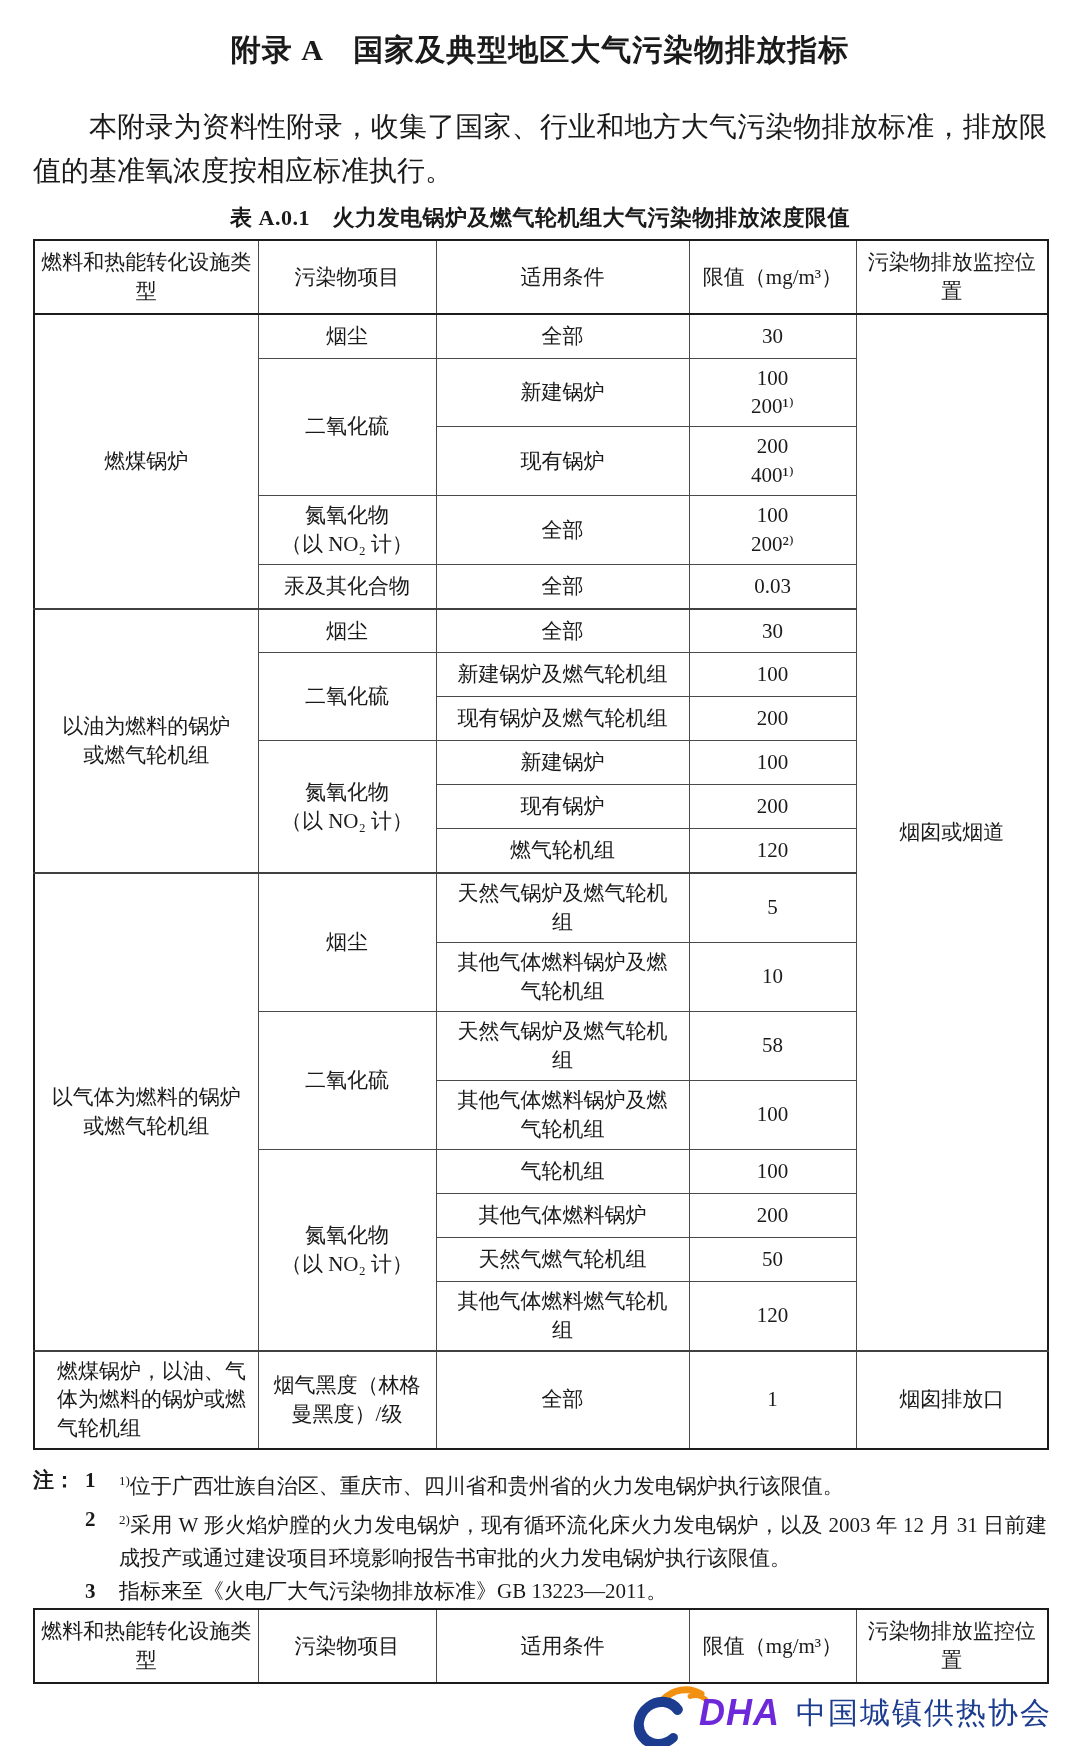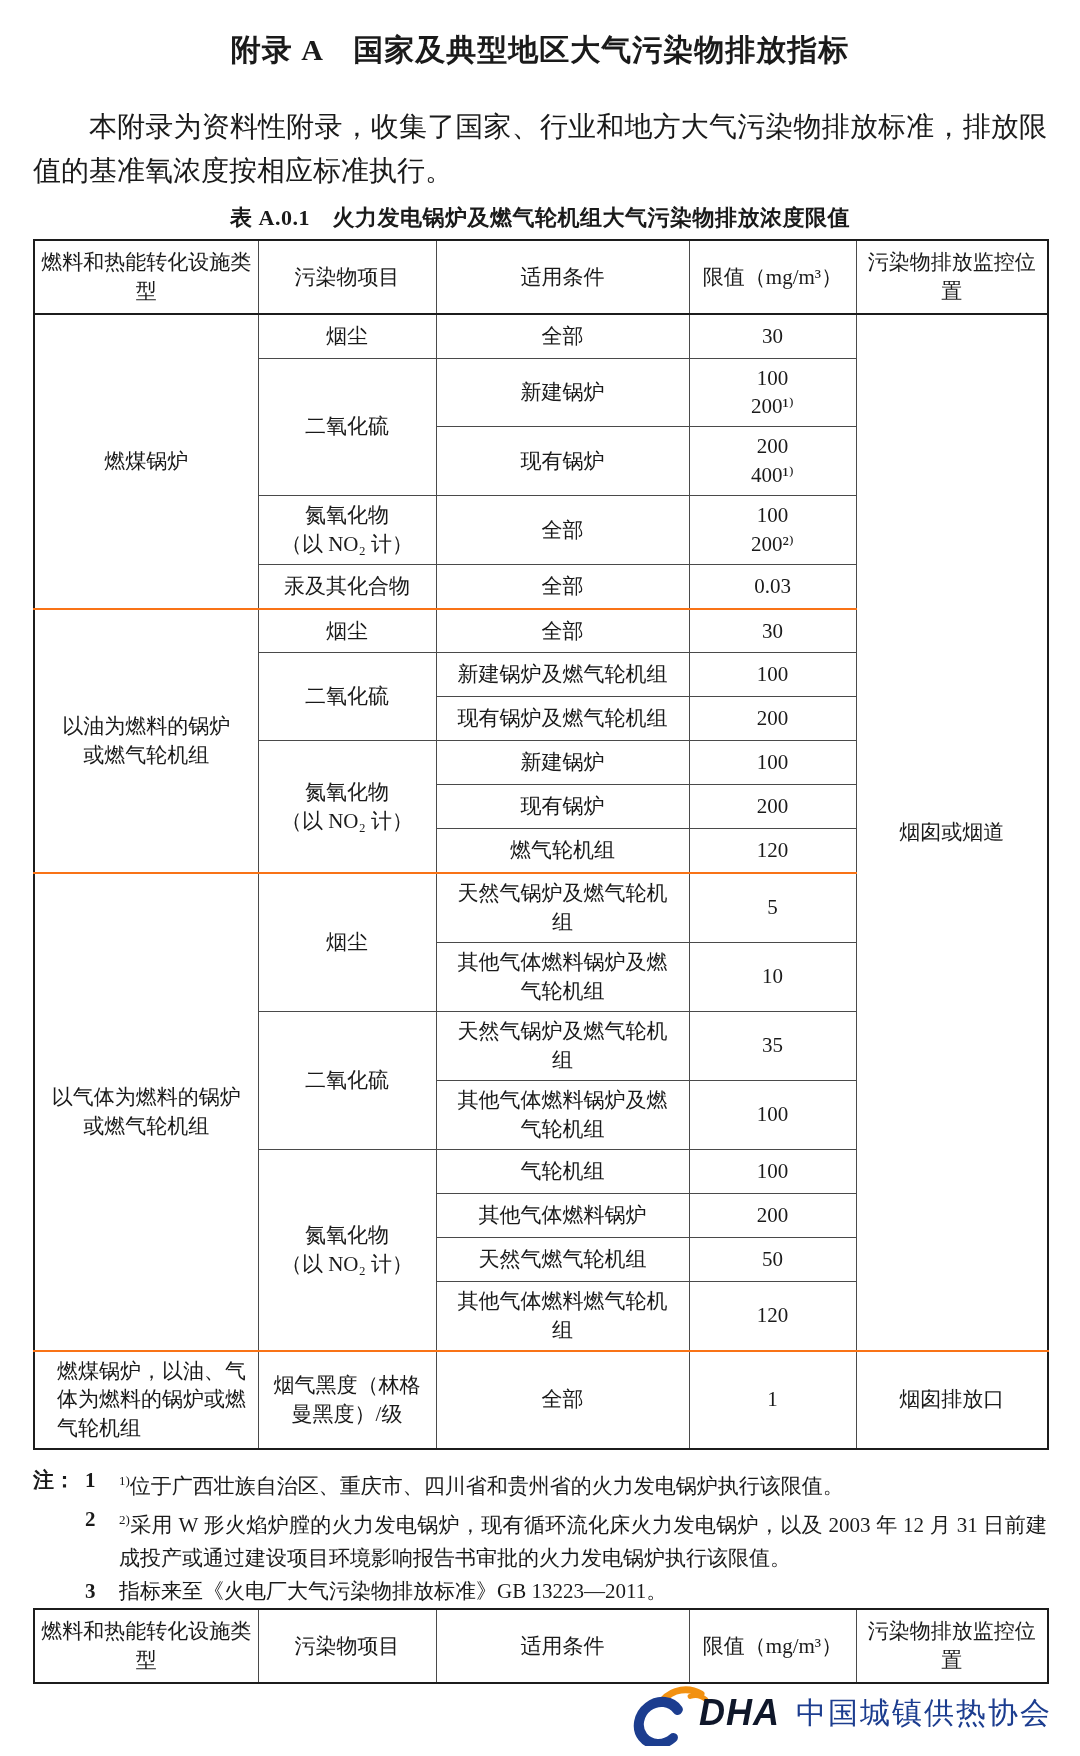--- a/index.html
+++ b/index.html
@@ -41,21 +41,21 @@
     border:1px solid #4a4a4a;
     padding:5px 6px;
     text-align:center;
     vertical-align:middle;
     font-weight:normal;
     line-height:1.38;
     height:44px;
     box-sizing:border-box;
   }
   thead th{border-bottom:2px solid #1c1c1c;height:74px;}
-  tr.group-start td{border-top:2px solid #f97316;}
+  tr.group-start td{border-top:2px solid #404040;}
   .pre{white-space:pre-line;}
   .cell-left{text-align:left;padding-left:22px;padding-right:10px;}
   .notes{
     margin-top:14px;
     font-size:21px;line-height:33px;
   }
   .note{display:flex;align-items:flex-start;}
   .note-label{width:52px;flex:0 0 52px;font-weight:bold;}
   .note-num{width:34px;flex:0 0 34px;font-weight:bold;}
   .note-body{flex:1;text-align:justify;}
@@ -66,21 +66,21 @@
     text-align:center;font-size:21px;
   }
   .logo{
     position:absolute;right:28px;bottom:10px;
     display:flex;align-items:center;
   }
   .logo-mark{display:block;}
   .logo-letters{
     font-family:"Liberation Sans","DejaVu Sans",sans-serif;
     font-style:italic;font-weight:bold;
-    font-size:36px;color:#0f172a;
+    font-size:36px;color:#6d28d9;
     letter-spacing:1px;
     margin-left:-16px;
   }
   .org-name{
     font-family:"Liberation Sans","DejaVu Sans",sans-serif;
     font-weight:normal;font-size:30px;color:#1c3d8f;
     margin-left:16px;letter-spacing:2px;
   }
 </style>
 </head>
@@ -183,21 +183,21 @@
         </tr>
         <tr>
           <td class="pre">其他气体燃料锅炉及燃
 气轮机组</td>
           <td class="pre">10</td>
         </tr>
         <tr>
           <td rowspan="2" class="pre">二氧化硫</td>
           <td class="pre">天然气锅炉及燃气轮机
 组</td>
-          <td class="pre">35</td>
+          <td class="pre">58</td>
         </tr>
         <tr>
           <td class="pre">其他气体燃料锅炉及燃
 气轮机组</td>
           <td class="pre">100</td>
         </tr>
         <tr>
           <td rowspan="4" class="pre">氮氧化物
 （以 NO₂ 计）</td>
           <td class="pre">气轮机组</td>

